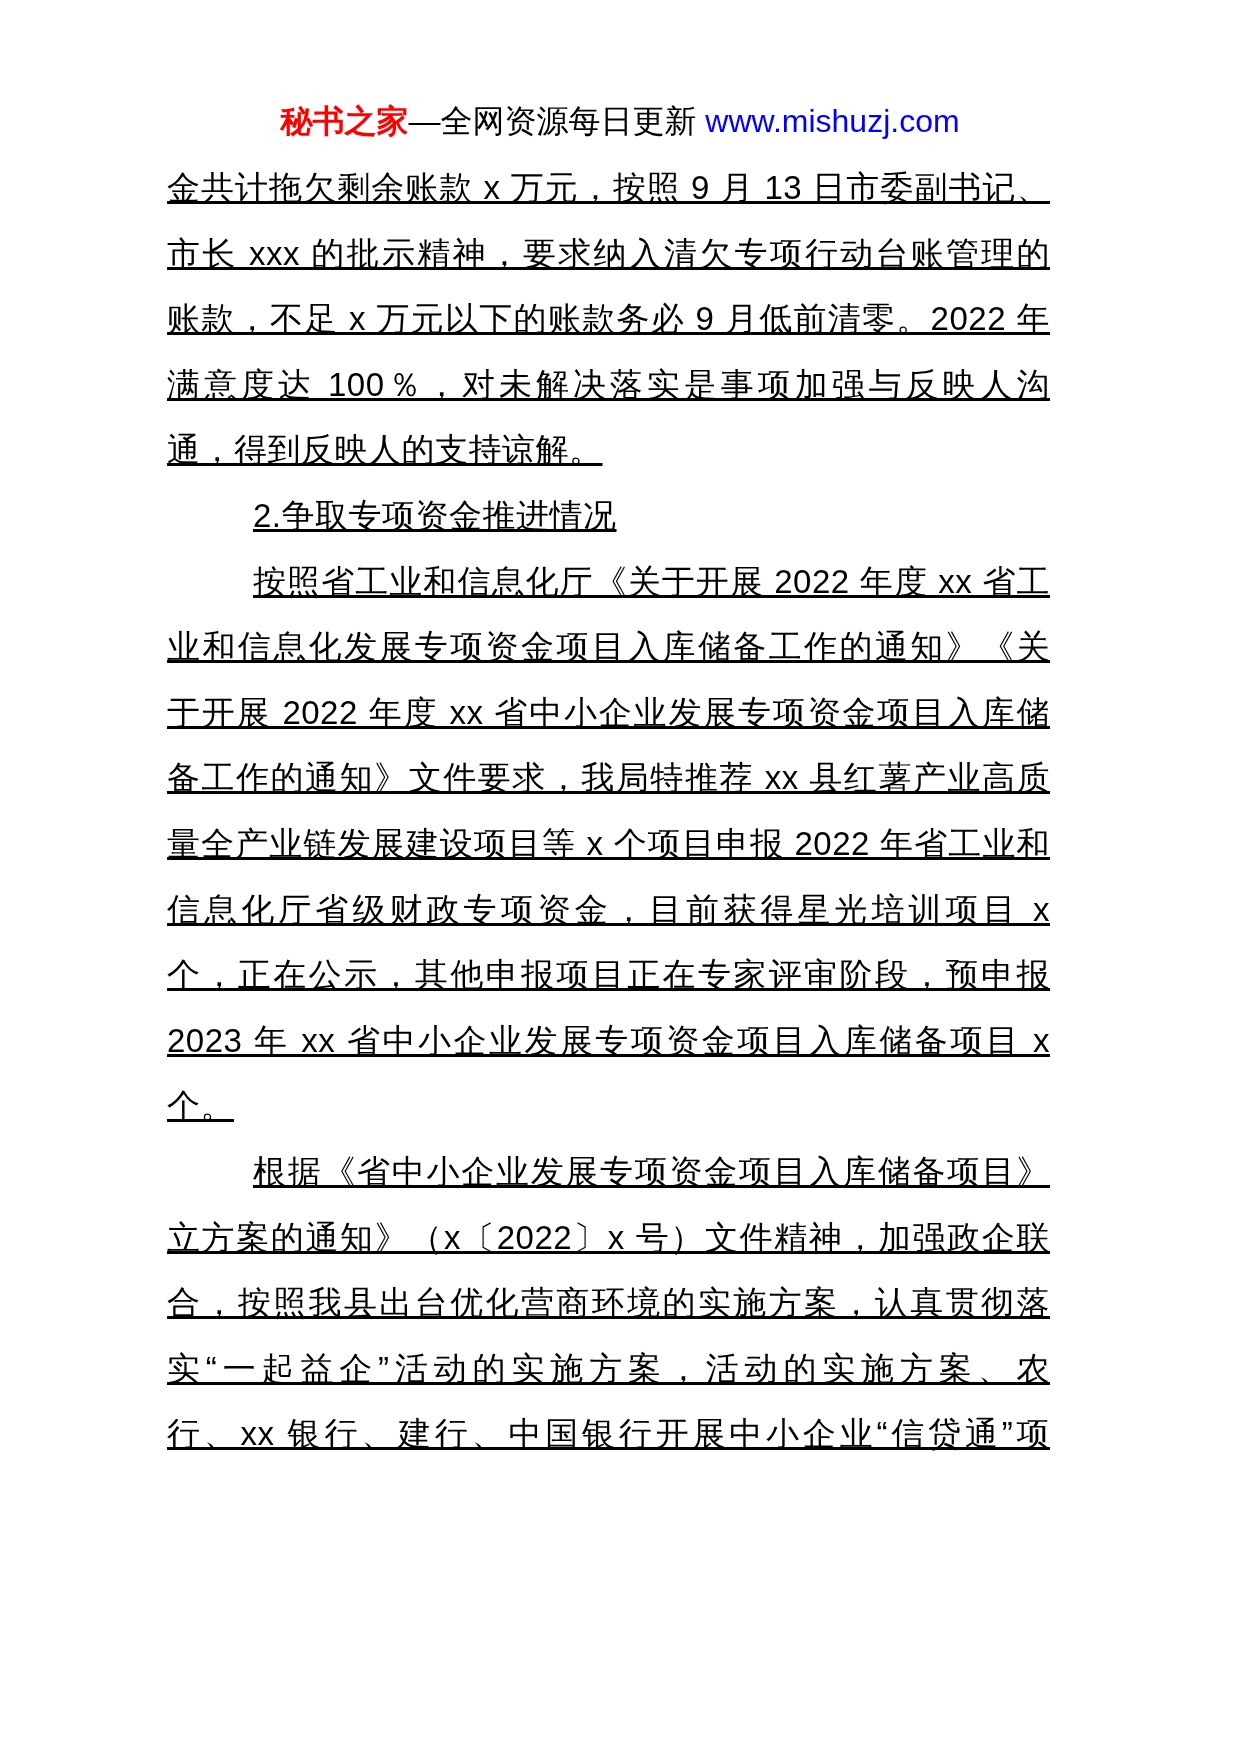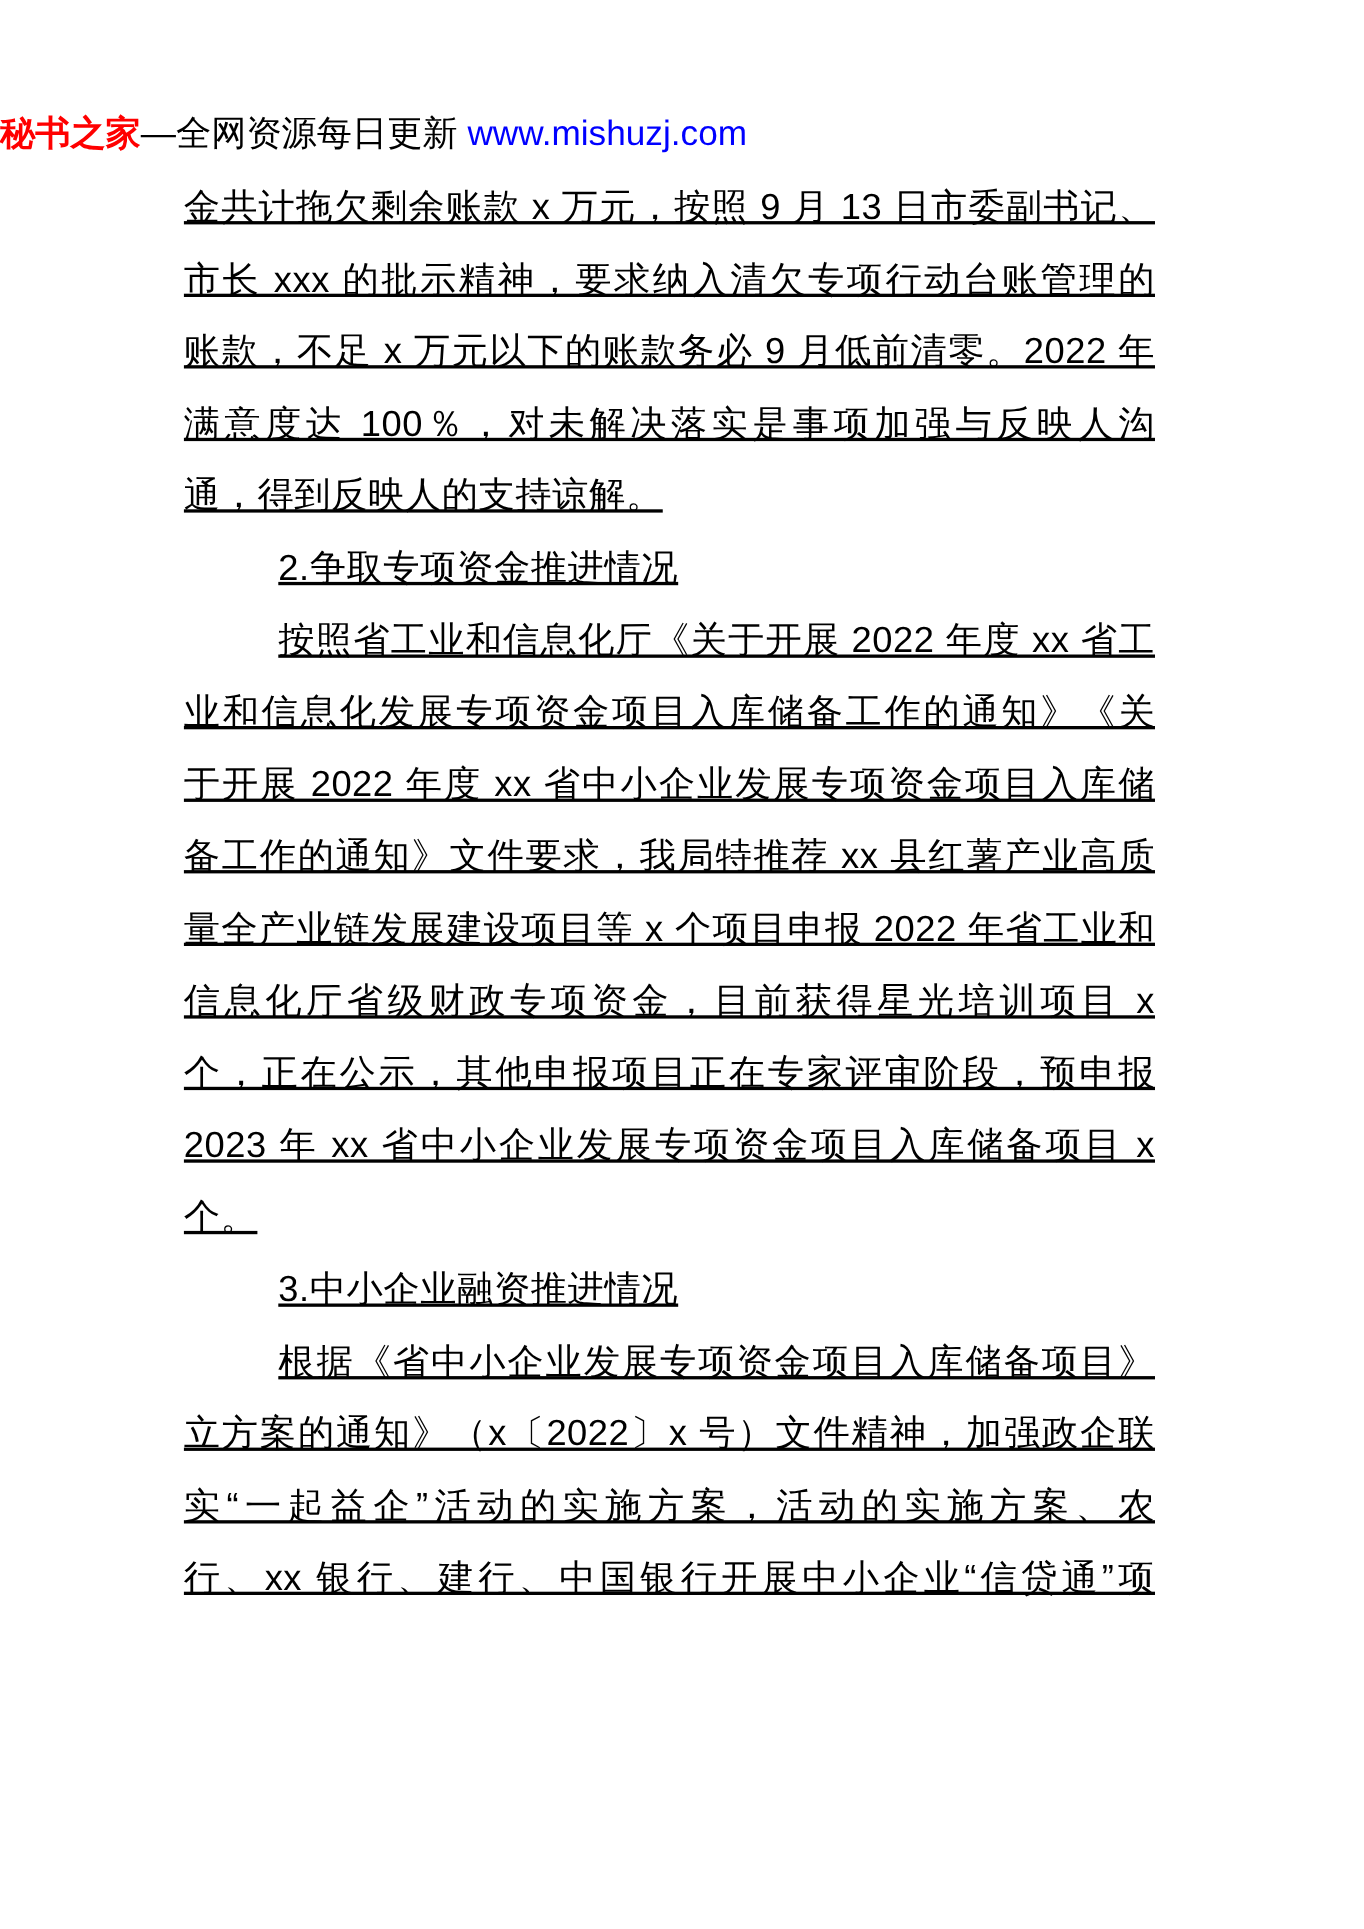--- a/index.html
+++ b/index.html
@@ -13,21 +13,21 @@
     height: 1754px;
     background: #ffffff;
     overflow: hidden;
     font-family: "Liberation Sans", sans-serif;
   }
   .page-header {
     position: absolute;
     top: 100px;
     left: 0;
     width: 1240px;
-    text-align: left;
+    text-align: center;
     font-size: 32px;
     line-height: 42px;
     white-space: nowrap;
   }
   .site-name {
     color: #ff0000;
     font-weight: 700;
   }
   .tagline {
     color: #000000;
@@ -86,22 +86,20 @@
         <div class="line justify">业和信息化发展专项资金项目入库储备工作的通知》《关</div>
         <div class="line justify">于开展 2022 年度 xx 省中小企业发展专项资金项目入库储</div>
         <div class="line justify">备工作的通知》文件要求，我局特推荐 xx 县红薯产业高质</div>
         <div class="line justify">量全产业链发展建设项目等 x 个项目申报 2022 年省工业和</div>
         <div class="line justify">信息化厅省级财政专项资金，目前获得星光培训项目 x</div>
         <div class="line justify">个，正在公示，其他申报项目正在专家评审阶段，预申报</div>
         <div class="line justify">2023 年 xx 省中小企业发展专项资金项目入库储备项目 x</div>
         <div class="line">个。</div>
       </div>
       <div class="paragraph">
-        <div class="line indent">3.中小企业融资推进情况</div>
-      </div>
-      <div class="paragraph">
         <div class="line justify indent">根据《省中小企业发展专项资金项目入库储备项目》</div>
         <div class="line justify">立方案的通知》（x〔2022〕x 号）文件精神，加强政企联</div>
+        <div class="line justify">合，按照我县出台优化营商环境的实施方案，认真贯彻落</div>
         <div class="line justify">实“一起益企”活动的实施方案，活动的实施方案、农</div>
         <div class="line justify">行、xx 银行、建行、中国银行开展中小企业“信贷通”项</div>
       </div>
     </div>
 </div>
 
 </body></html>

